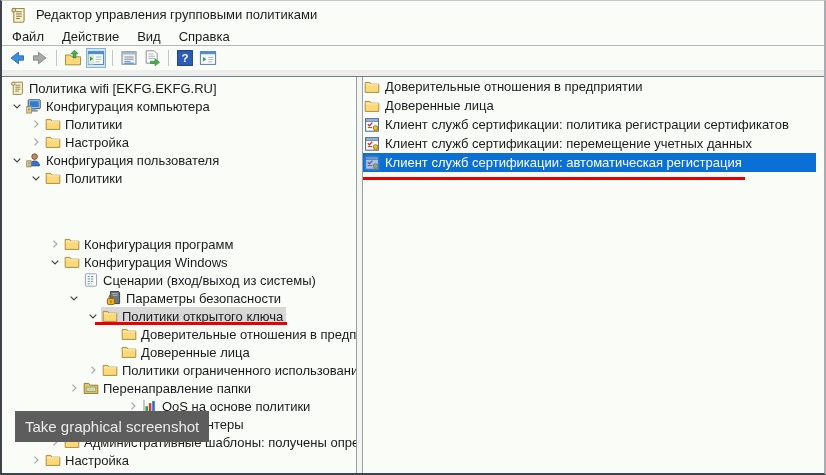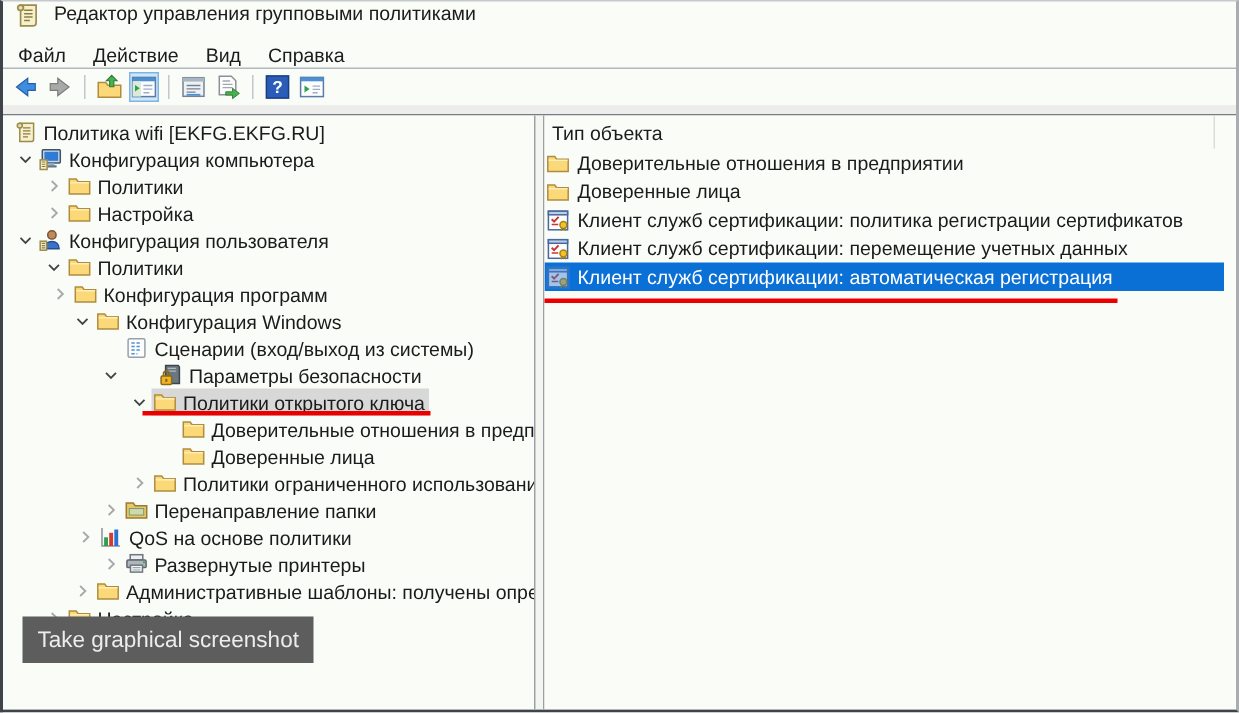--- a/index.html
+++ b/index.html
@@ -4,21 +4,21 @@
 <style>
   html,body{margin:0;padding:0;background:#fff;}
   #window{
     position:relative; width:826px; height:475px; box-sizing:border-box;
     border-left:2px solid #3f444a; border-bottom:2px solid #3f444a;
     border-top:1px solid #c6cacd; border-right:2px solid #a9adb2;
     background:#fafcf8; overflow:hidden;
     font-family:"Liberation Sans", sans-serif; font-size:13px; color:#1b1b1b;
     --blue:#0a70d6; --red:#eb0000; --gray-sel:#d8d8d8; --tip-bg:#5d5d5d; --tip-fg:#ececec;
   }
-  .titlebar{height:27px; display:flex; padding-left:7px; gap:9px;}
+  .titlebar{height:27px; display:flex; align-items:center; padding-left:7px; gap:9px;}
   .titlebar .w-icon{width:18px;height:18px;flex:none;}
   .menubar{height:18px; box-sizing:border-box; border-bottom:1px solid #b2b8bd; display:flex; align-items:center; padding-left:1px;}
   .menu-item{padding:0 9px; height:17px; line-height:17px; cursor:default;}
   .toolbar{height:24px; display:flex; align-items:center; padding-left:5px; gap:3px;}
   .tb-btn{width:20px;height:20px; box-sizing:border-box; display:flex; align-items:center; justify-content:center; border:1px solid transparent;}
   .tb-btn svg{width:18px;height:18px;display:block;}
   .tb-btn.active{background:#cfe7f8;border:1px solid #7fb5e3;}
   .tb-sep{width:1px;height:16px;background:#c2c6ca;margin:0 3px;}
   .band{height:7px; box-sizing:border-box; background:#ededec; border-bottom:1px solid #767d84;}
   .panels{display:flex; height:396px;}
@@ -229,21 +229,21 @@
           <span class="core">
             <span class="ticon">
               <svg viewBox="0 0 16 16">
                 <path d="M1.2 3.4h4.6l1.3 1.8h7.7v8.2H1.2z" fill="#fbd978" stroke="#b08c3e"></path>
                 <path d="M1.8 5.8h12.6" stroke="#fdeeb8" stroke-width="1.1" fill="none"></path>
               </svg>
             </span>
             <span class="tlabel">Политики</span>
           </span>
         </div>
-        <div class="tree-row" style="padding-left: 29px;">
+        <div class="tree-row" style="padding-left: 44px; margin-top: 48px;">
           <span class="chev">
             <svg viewBox="0 0 16 16">
               <path d="M6.2 4.2l4 3.8-4 3.8" fill="none" stroke="#a8a8a8" stroke-width="1.4"></path>
             </svg>
           </span>
           <span class="core">
             <span class="ticon">
               <svg viewBox="0 0 16 16">
                 <path d="M1.2 3.4h4.6l1.3 1.8h7.7v8.2H1.2z" fill="#fbd978" stroke="#b08c3e"></path>
                 <path d="M1.8 5.8h12.6" stroke="#fdeeb8" stroke-width="1.1" fill="none"></path>
@@ -364,21 +364,21 @@
           <span class="core">
             <span class="ticon">
               <svg viewBox="0 0 16 16">
                 <path d="M1.2 3.4h4.6l1.3 1.8h7.7v8.2H1.2z" fill="#e3c96a" stroke="#9a7a34"></path>
                 <rect x="3.2" y="7" width="9.6" height="4.4" fill="#cdd9ae" stroke="#8a9a5e" stroke-width=".7"></rect>
               </svg>
             </span>
             <span class="tlabel">Перенаправление папки</span>
           </span>
         </div>
-        <div class="tree-row" style="padding-left: 46px;">
+        <div class="tree-row" style="padding-left: 94px; margin-left: 28px;">
           <span class="chev">
             <svg viewBox="0 0 16 16">
               <path d="M6.2 4.2l4 3.8-4 3.8" fill="none" stroke="#a8a8a8" stroke-width="1.4"></path>
             </svg>
           </span>
           <span class="core">
             <span class="ticon">
               <svg viewBox="0 0 16 16">
                 <path d="M2 2v12h12" stroke="#8a9199" fill="none"></path>
                 <rect x="3.4" y="8.2" width="2.6" height="5.8" fill="#2ca24c"></rect>
@@ -436,21 +436,20 @@
                 <path d="M1.2 3.4h4.6l1.3 1.8h7.7v8.2H1.2z" fill="#fbd978" stroke="#b08c3e"></path>
                 <path d="M1.8 5.8h12.6" stroke="#fdeeb8" stroke-width="1.1" fill="none"></path>
               </svg>
             </span>
             <span class="tlabel">Настройка</span>
           </span>
         </div>
       </div>
     <div class="splitter"></div>
     <div class="list-panel">
-      <div class="list-header">Тип объекта</div>
       <div id="list">
           <div class="list-row">
             <span class="licon">
               <svg viewBox="0 0 16 16">
                 <path d="M1.2 3.4h4.6l1.3 1.8h7.7v8.2H1.2z" fill="#fbd978" stroke="#b08c3e"></path>
                 <path d="M1.8 5.8h12.6" stroke="#fdeeb8" stroke-width="1.1" fill="none"></path>
               </svg>
             </span>
             <span class="llabel">Доверительные отношения в предприятии</span>
           </div>

